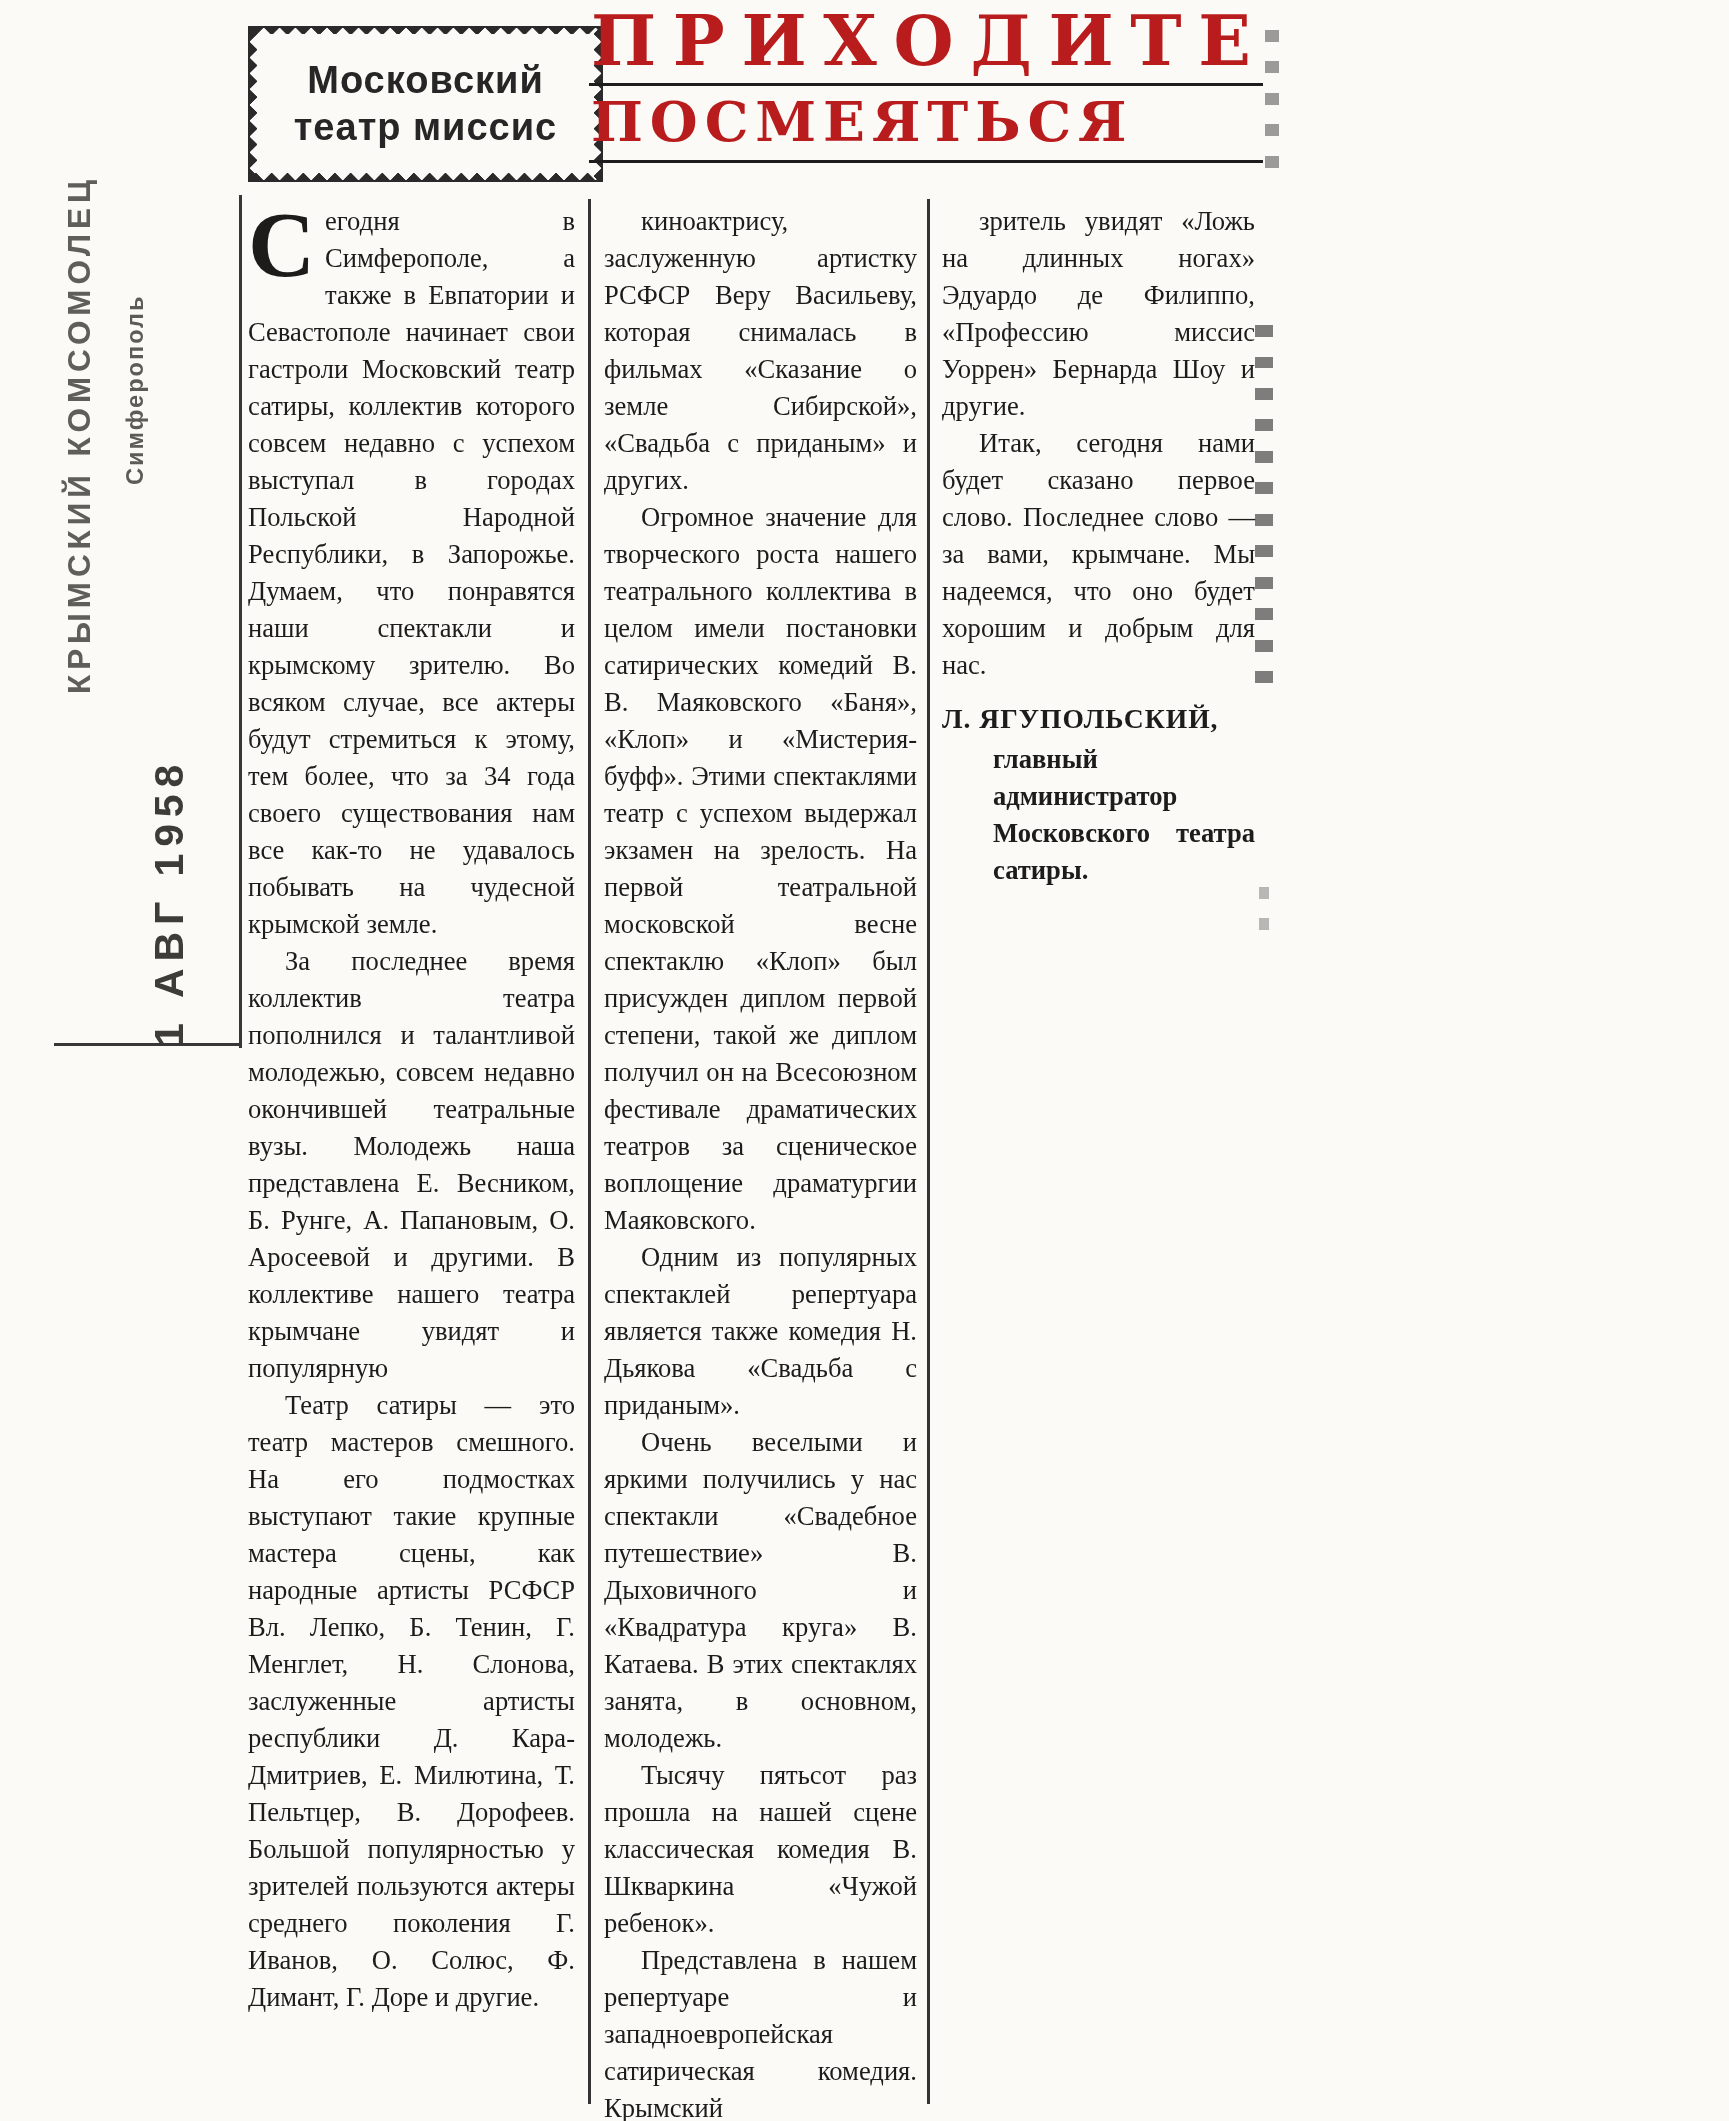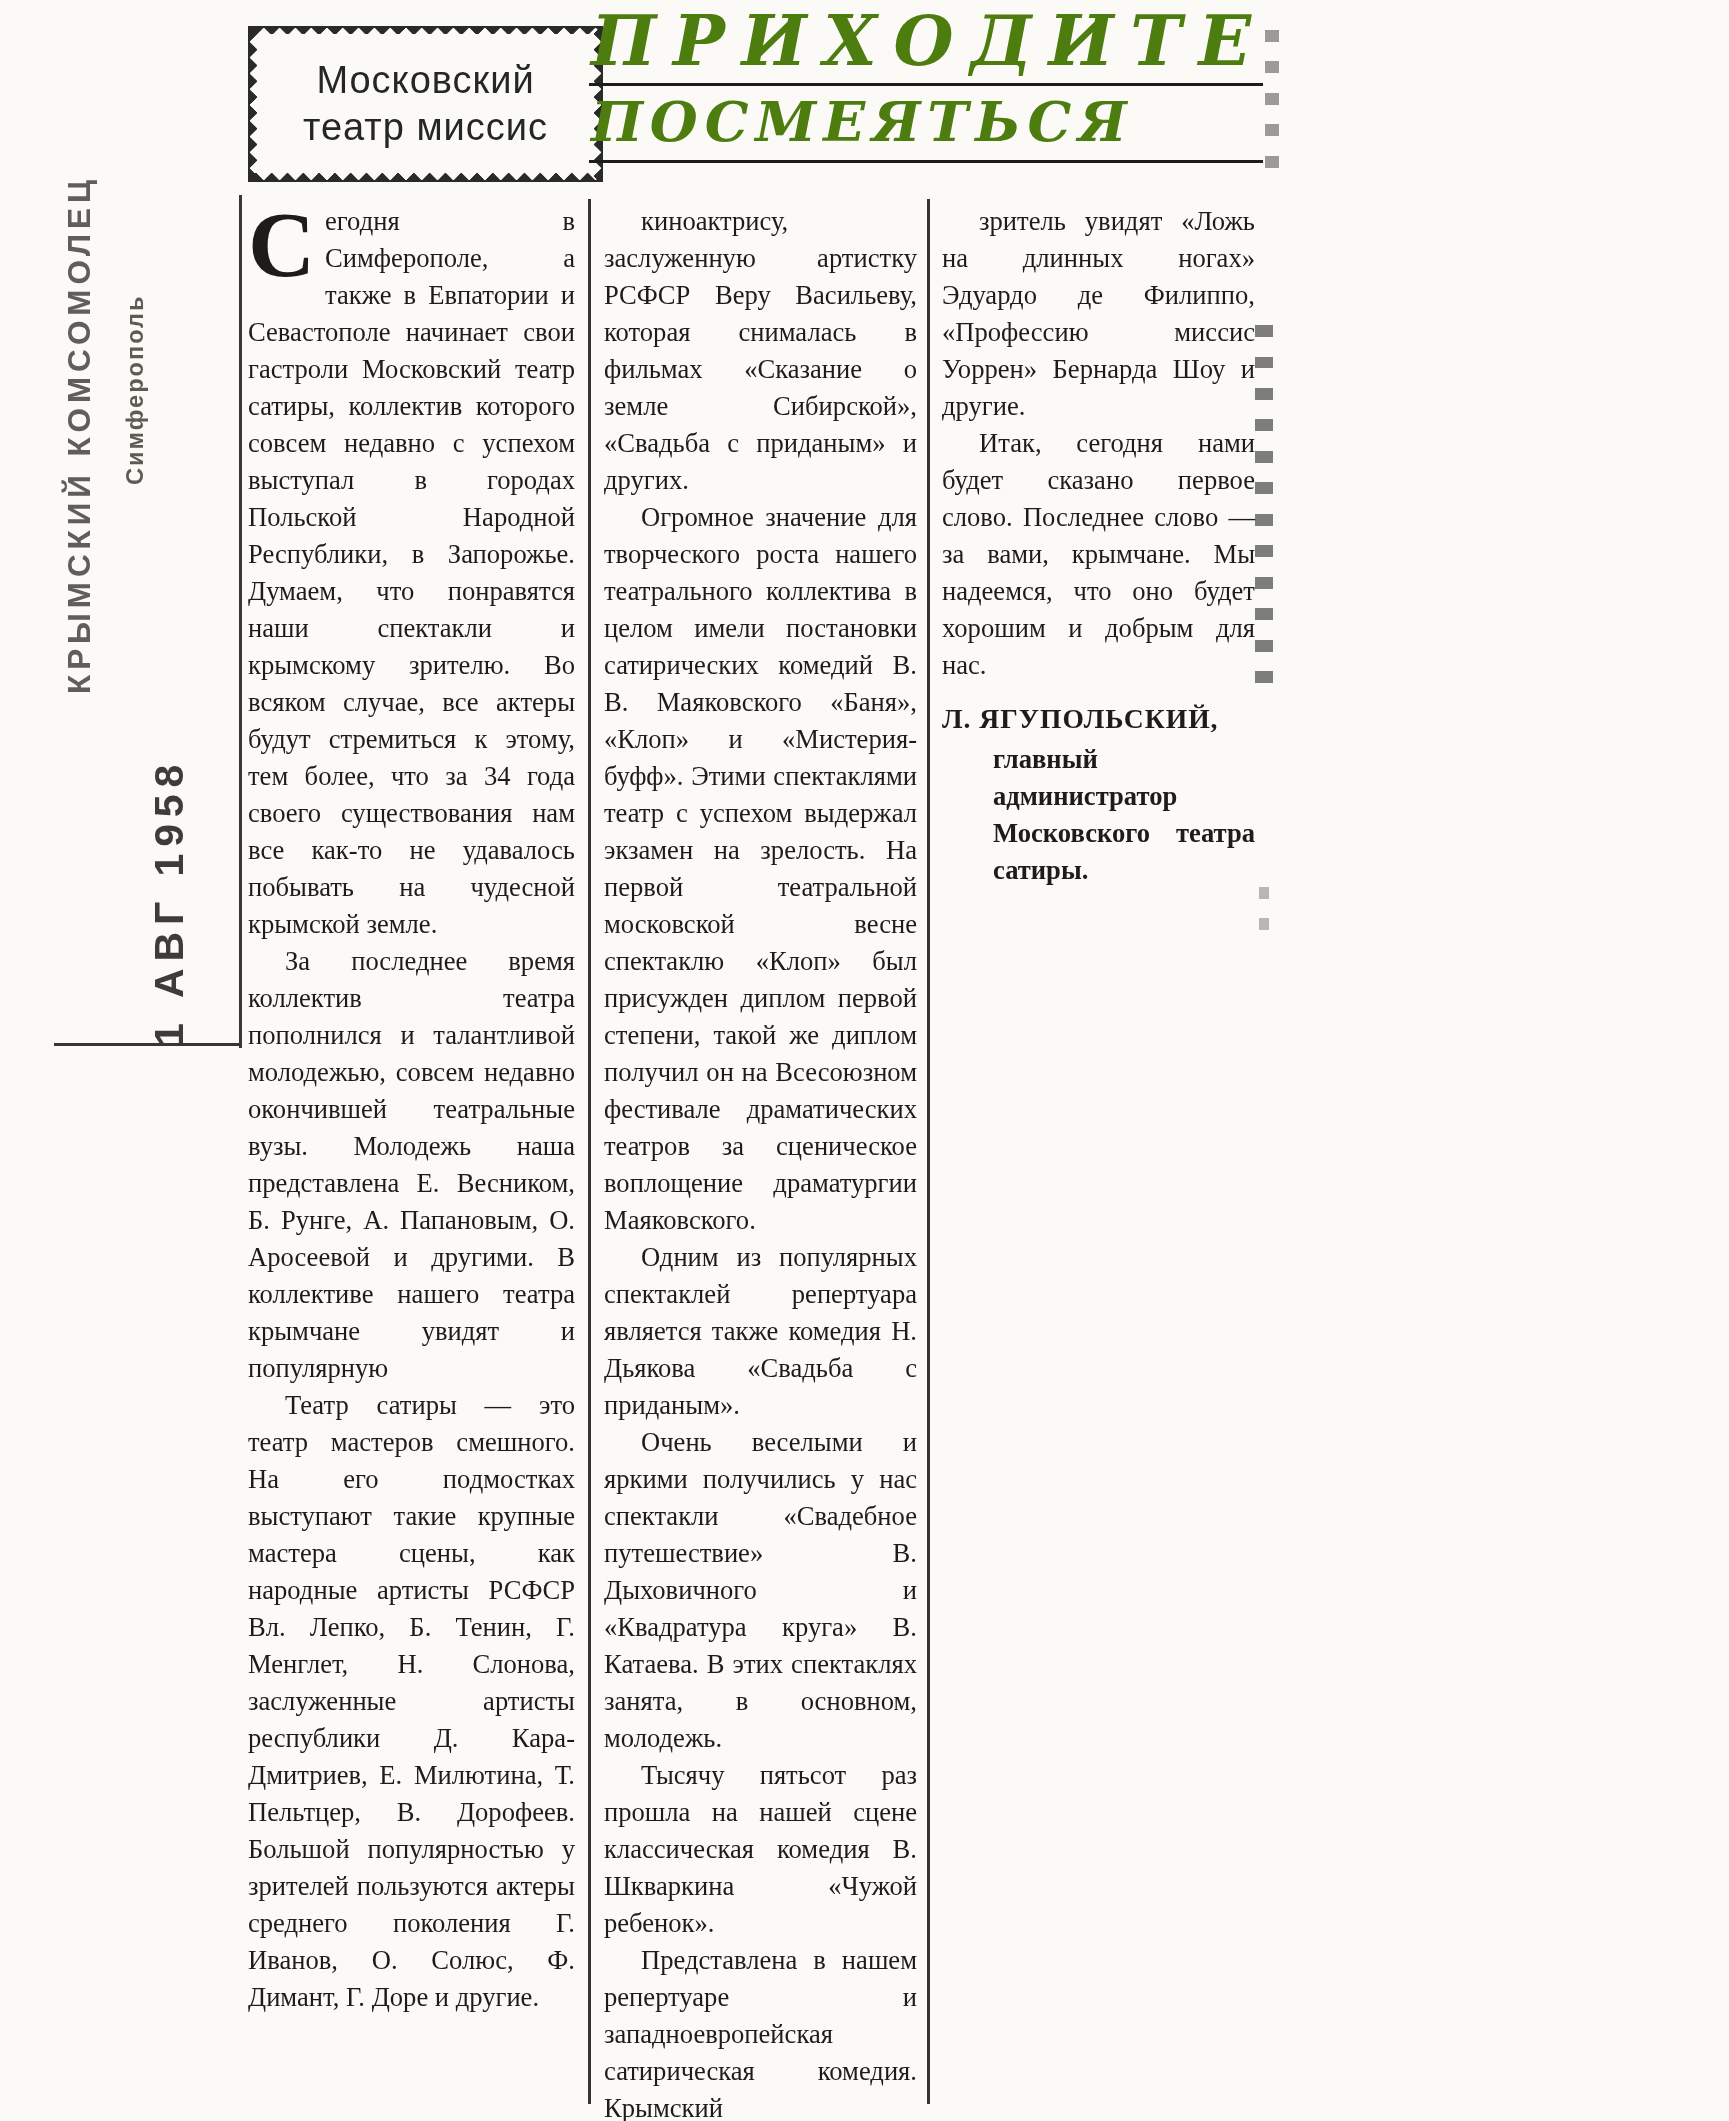--- a/index.html
+++ b/index.html
@@ -52,21 +52,21 @@
   .vrule-left { left: 239px; top: 195px; width: 3px; height: 853px; }
   .hrule-left { left: 54px; top: 1043px; width: 188px; height: 3px; }
   .divider { top: 199px; width: 3px; height: 1905px; background: #343434; }
   .d1 { left: 588px; }
   .d2 { left: 927px; }
 
   
   .kicker {
     position: absolute;
     left: 248px; top: 25.6px;
-    width: 355px; height: 156px;
+    width: 355px; height: 156px; font-weight: bold;
   }
   .zz { position: absolute; }
   .zz-top {
     left: 0; right: 0; top: 0; height: 8.9px;
     background: conic-gradient(from -45deg at 50% 100%, #2a2a2a 90deg, transparent 0);
     background-size: 15.8px 8.9px; background-repeat: repeat-x;
   }
   .zz-bottom {
     left: 0; right: 0; bottom: 0; height: 8.9px;
     background: conic-gradient(from 135deg at 50% 0, #2a2a2a 90deg, transparent 0);
@@ -91,23 +91,22 @@
     font-size: 38px;
     letter-spacing: 1px;
     color: #262626;
   }
 
   
   .headline {
     position: absolute;
     left: 589px; top: 5.9px; width: 674px;
     font-family: "DejaVu Serif", serif;
-    font-style: italic;
-    font-weight: bold;
-    color: #4d7c0f;
+    font-weight: bold;
+    color: #b91c1c;
   }
   .hl {
     line-height: 1.0;
     border-bottom: 3.9px solid #1d1d1d;
     padding: 0 2px 7.9px 2px;
     white-space: nowrap;
   }
   .hl1 { font-size: 69px; letter-spacing: 16.7px; }
   .hl2 { font-size: 55px; letter-spacing: 6.9px; margin-top: 7.9px; padding-bottom: 11.8px; }
 

